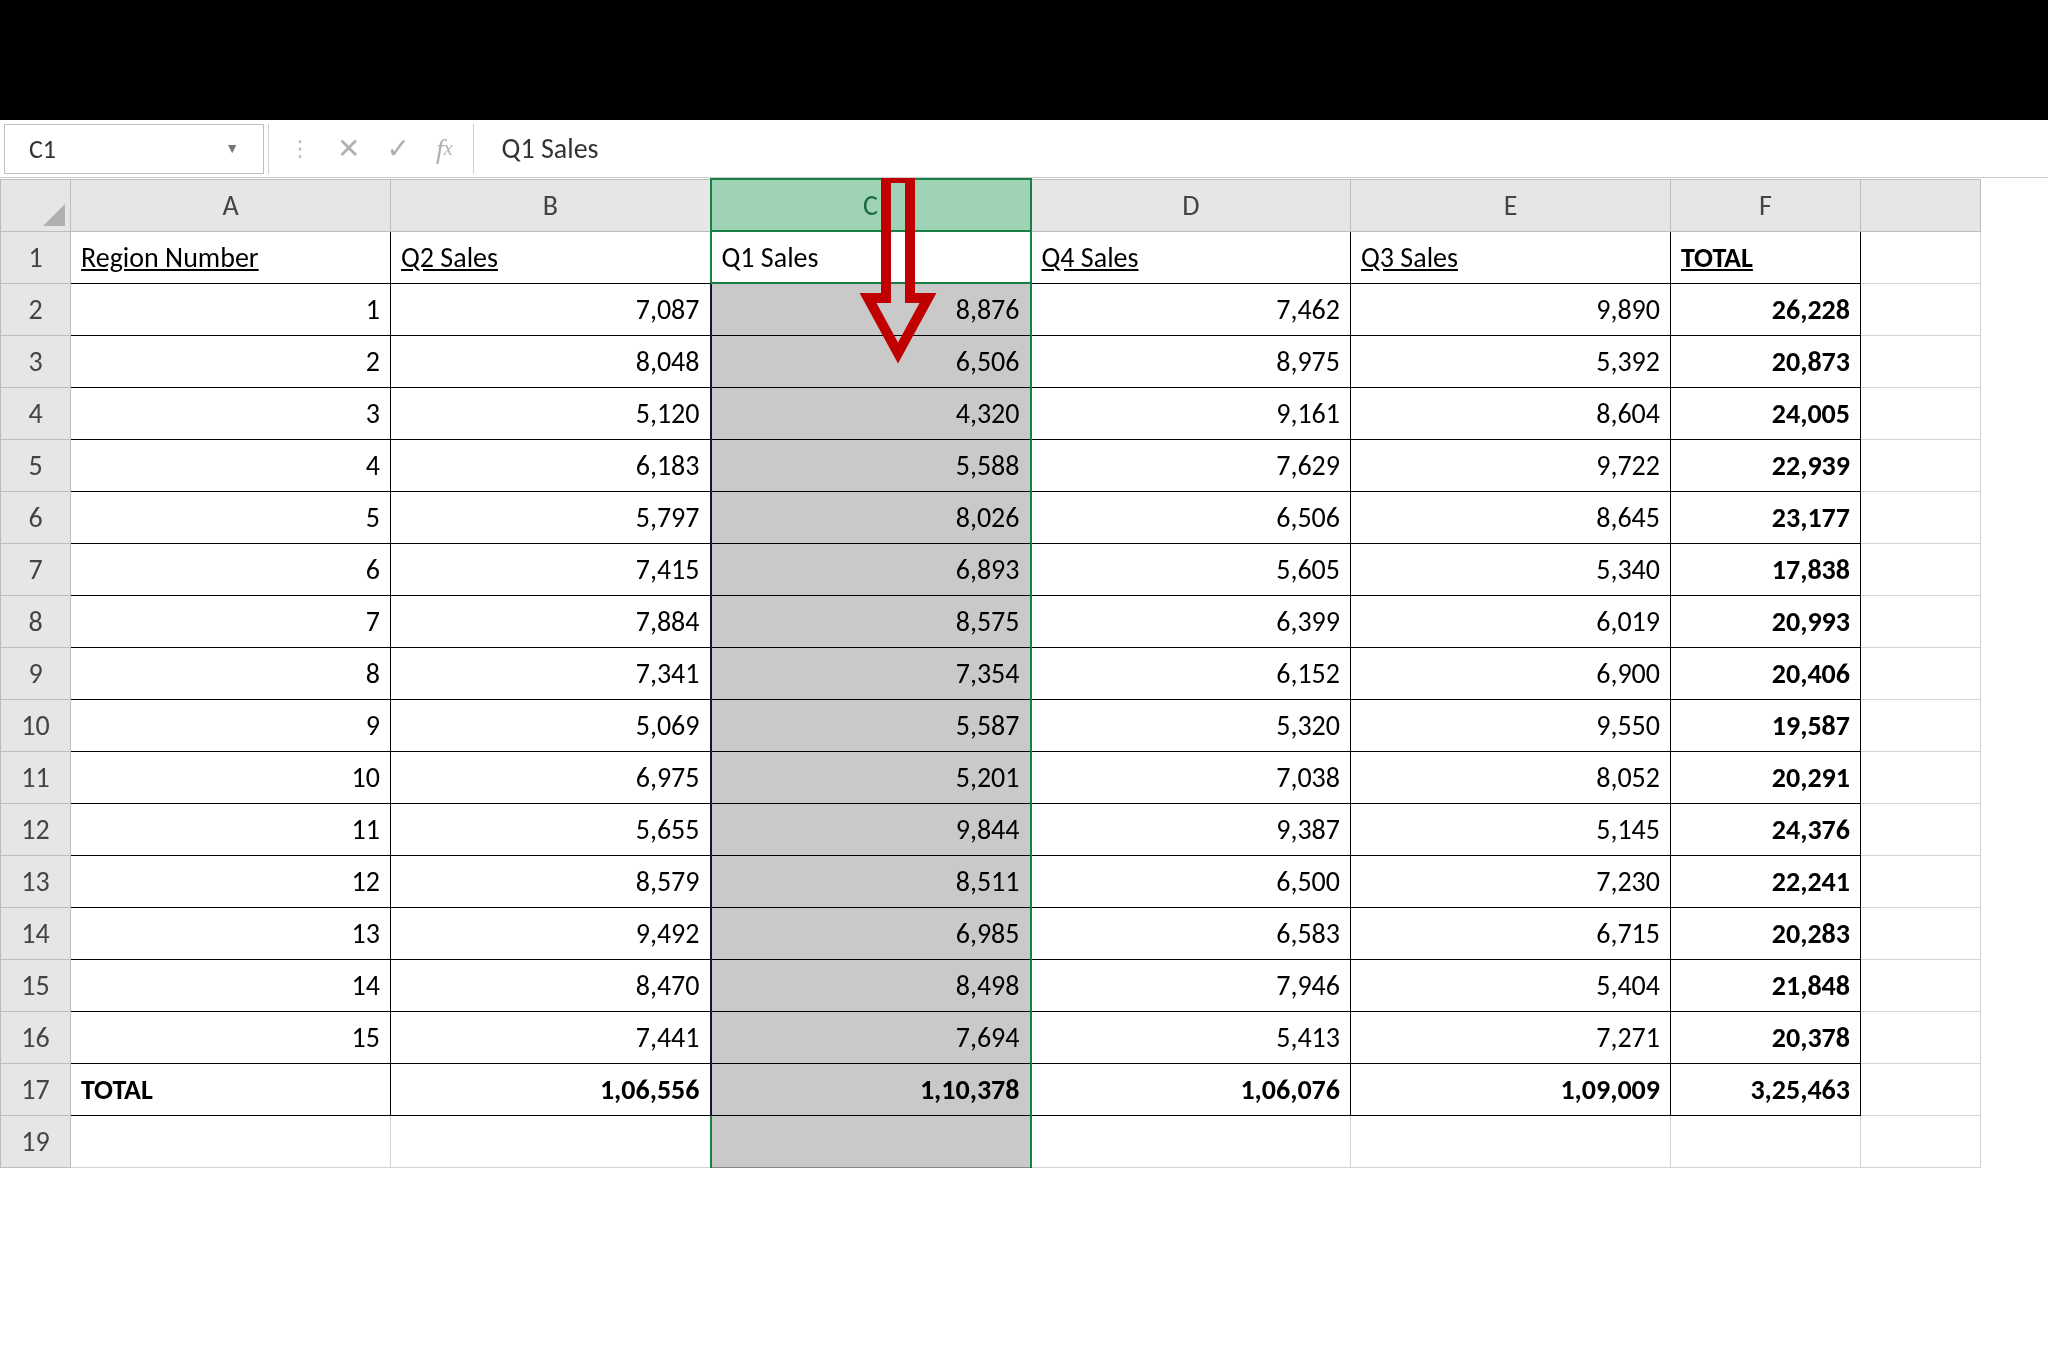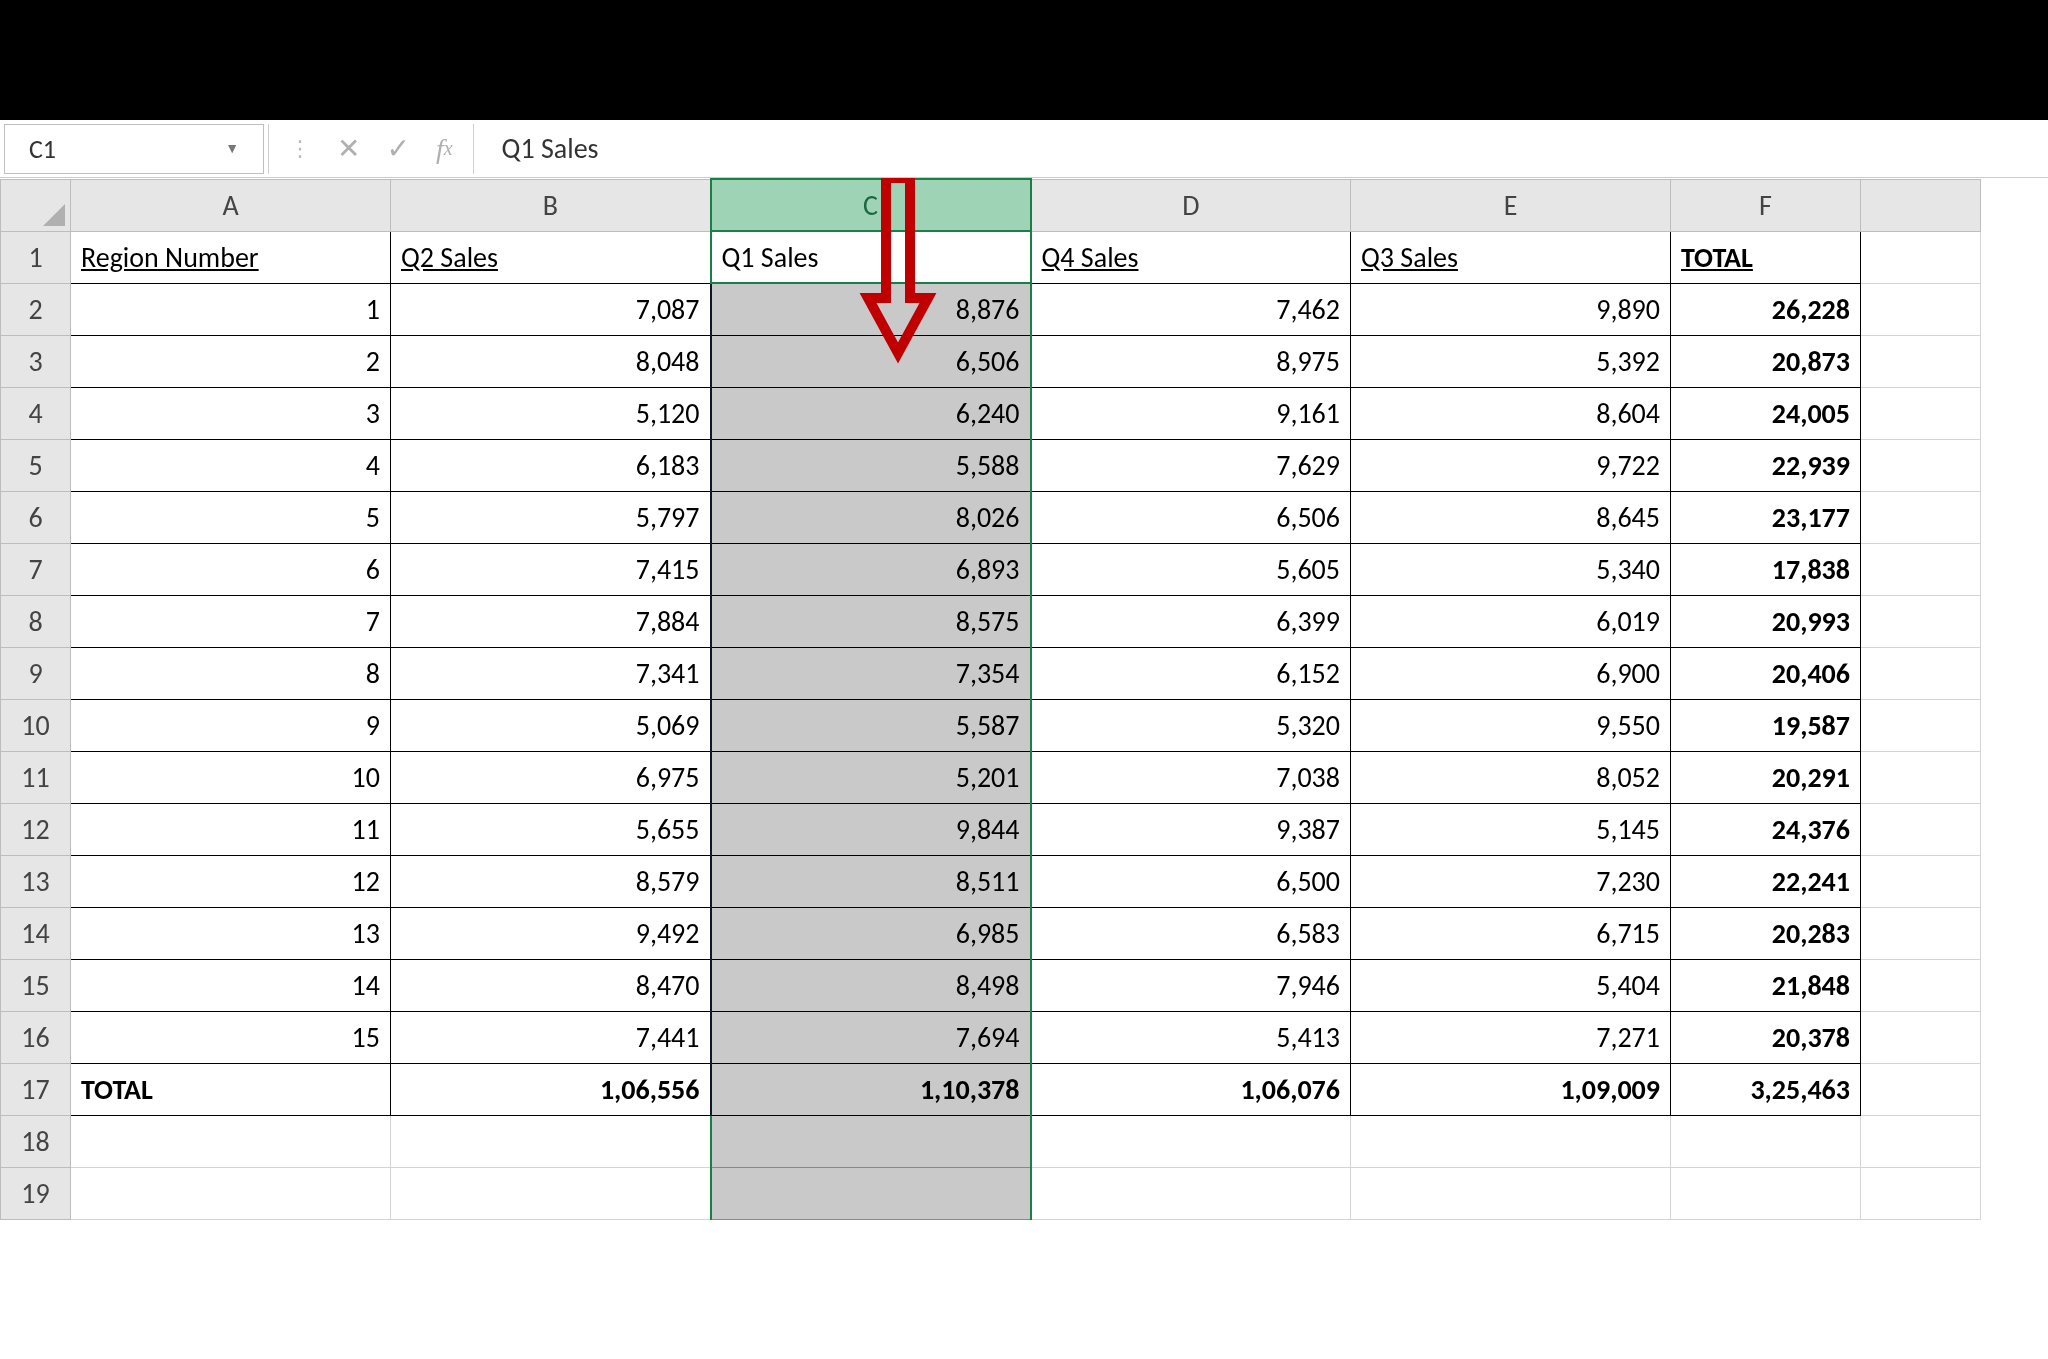--- a/index.html
+++ b/index.html
@@ -107,21 +107,21 @@
           <td class="cell sel">6,506</td>
           <td class="cell ">8,975</td>
           <td class="cell ">5,392</td>
           <td class="cell bold">20,873</td>
           <td class="cell empty"></td>
         </tr>
         <tr>
           <th class="row-hdr">4</th>
           <td class="cell ">3</td>
           <td class="cell ">5,120</td>
-          <td class="cell sel">6,240</td>
+          <td class="cell sel">4,320</td>
           <td class="cell ">9,161</td>
           <td class="cell ">8,604</td>
           <td class="cell bold">24,005</td>
           <td class="cell empty"></td>
         </tr>
         <tr>
           <th class="row-hdr">5</th>
           <td class="cell ">4</td>
           <td class="cell ">6,183</td>
           <td class="cell sel">5,588</td>
@@ -244,30 +244,20 @@
           <th class="row-hdr">17</th>
           <td class="cell left bold">TOTAL</td>
           <td class="cell bold">1,06,556</td>
           <td class="cell sel bold">1,10,378</td>
           <td class="cell bold">1,06,076</td>
           <td class="cell bold">1,09,009</td>
           <td class="cell bold">3,25,463</td>
           <td class="cell empty"></td>
         </tr>
         <tr>
-          <th class="row-hdr">18</th>
-          <td class="cell empty"></td>
-          <td class="cell empty"></td>
-          <td class="cell empty sel"></td>
-          <td class="cell empty"></td>
-          <td class="cell empty"></td>
-          <td class="cell empty"></td>
-          <td class="cell empty"></td>
-        </tr>
-        <tr>
           <th class="row-hdr">19</th>
           <td class="cell empty"></td>
           <td class="cell empty"></td>
           <td class="cell empty sel"></td>
           <td class="cell empty"></td>
           <td class="cell empty"></td>
           <td class="cell empty"></td>
           <td class="cell empty"></td>
         </tr>
       </tbody>

